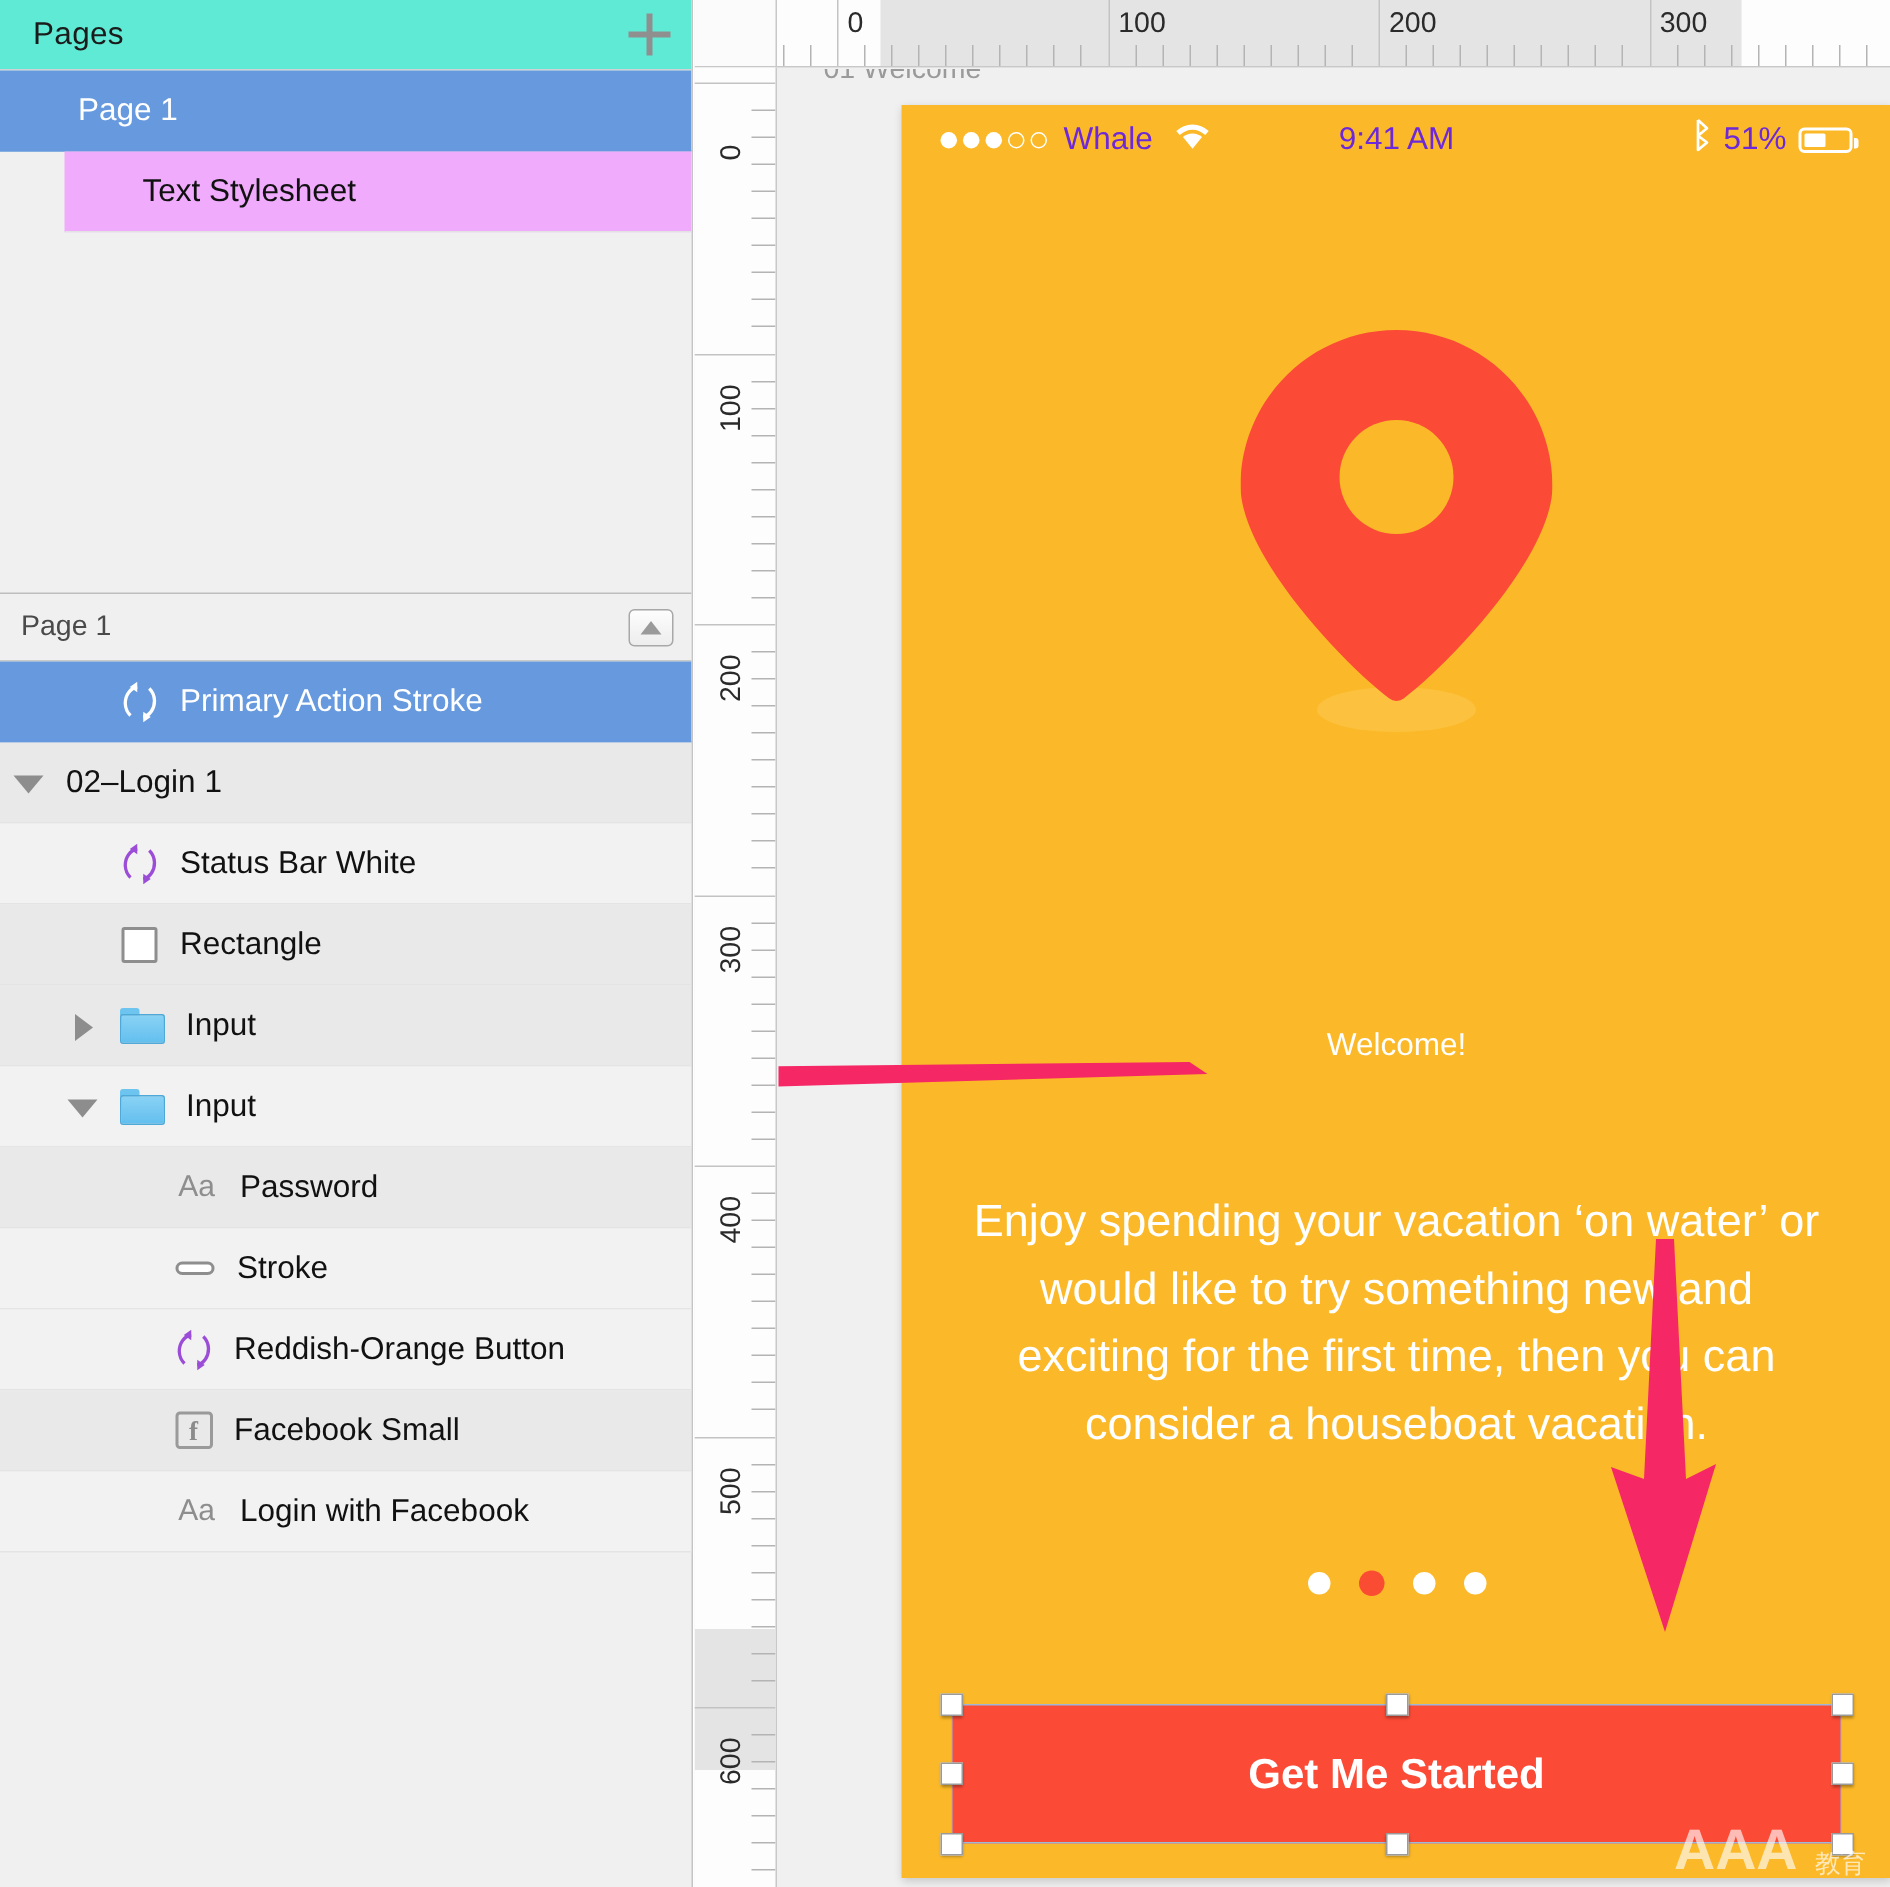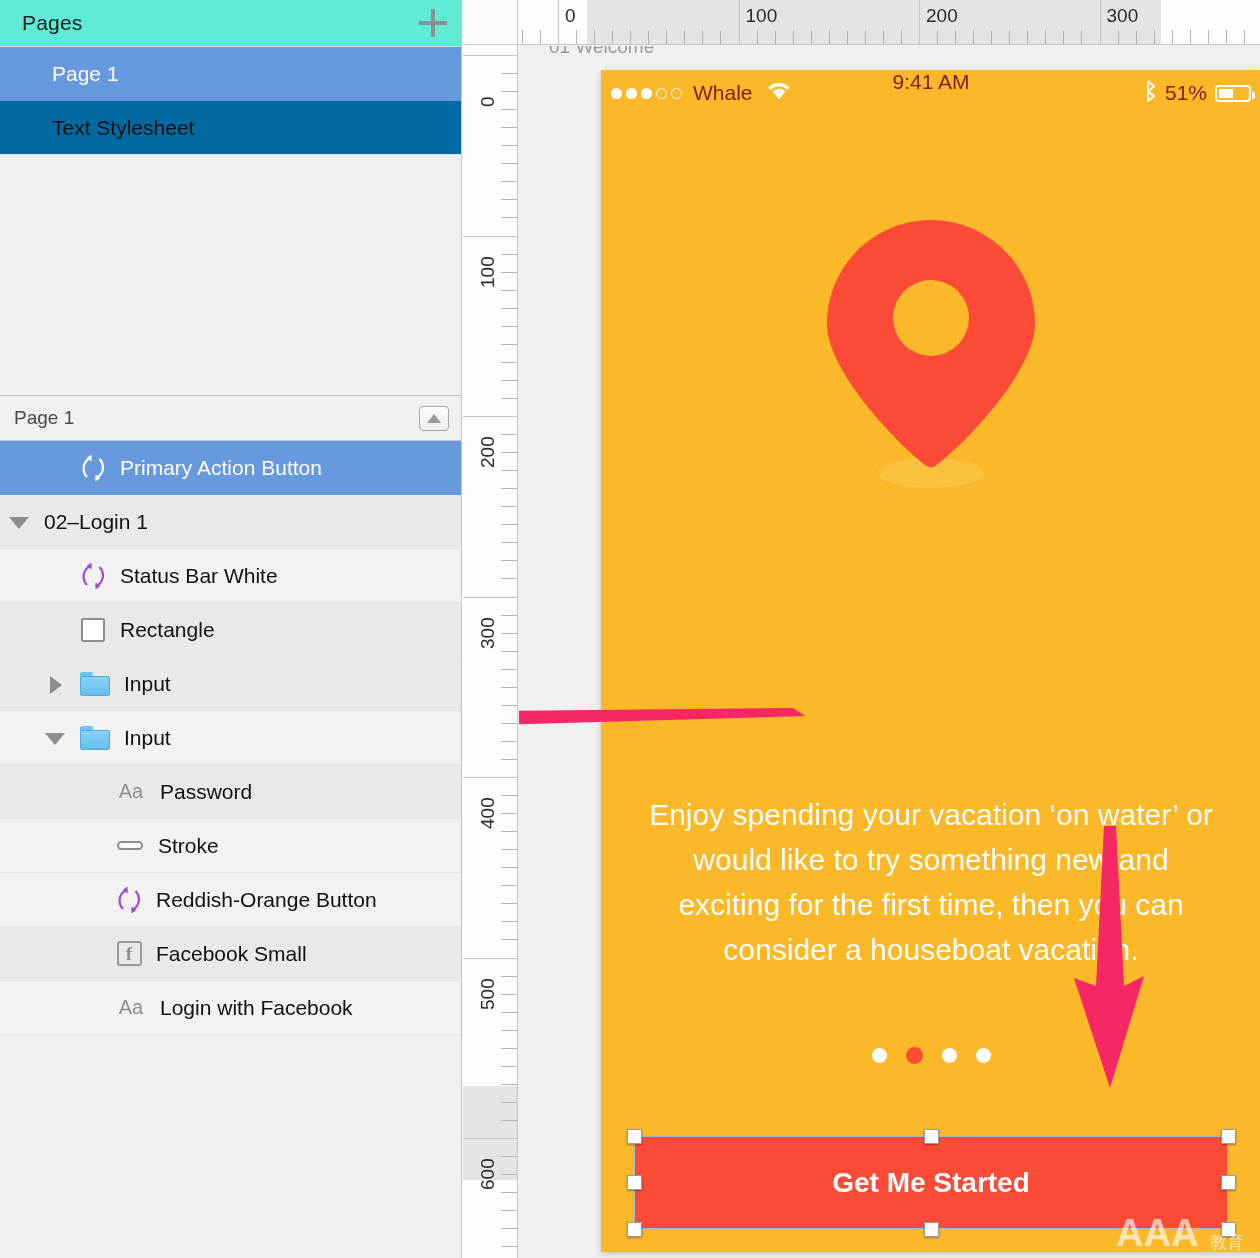--- a/index.html
+++ b/index.html
@@ -35,21 +35,21 @@
   .plus-icon::before { left:0; top:12px; width:28px; height:4px; }
   .plus-icon::after { top:0; left:12px; height:28px; width:4px; }
 
   
   .pages-list { background:#f0f0f0; }
   .page-row {
     height:54px; display:flex; align-items:center;
     padding-left:52px; font-size:21px; color:#111;
     border-bottom:1px solid #e2e2e2;
   }
-  .page-row.alt { background:#0369a1; }
+  .page-row.alt { background:#f0abfc;margin-left:43px; }
   .page-row.selected { background:#6699dd; color:#ffffff; border-bottom-color:#6699dd;}
 
   .pages-filler { background:#f0f0f0; }
 
   
   .layers-header {
     height:46px; display:flex; align-items:center; justify-content:space-between;
     padding:0 12px 0 14px;
     background:#f0f0f0;
     border-top:1px solid #bdbdbd;
@@ -172,22 +172,22 @@
   
   #artboard {
     position:absolute; left:82px; top:24px; width:660px; height:1182px;
     background:#fbb929;
     box-shadow:0 2px 6px rgba(0,0,0,0.18);
     overflow:hidden;
   }
   
   .statusbar {
     position:absolute; left:0; top:0; width:660px; height:46px;
-    display:flex; color:#7f1d1d; font-size:20px;
-    padding:0 10px;
+    display:flex; align-items:center; color:#6d28d9; font-size:20px;
+    padding:0 26px;
   }
   .sb-left { display:flex; align-items:center; gap:7px; }
   .dots-sig { display:flex; align-items:center; gap:4px; }
   .sdot { width:11px;height:11px;border-radius:50%; }
   .sdot.on { background:#ffffff; }
   .sdot.off { border:1.6px solid #ffffff; background:transparent; }
   .carrier { margin-left:4px; font-size:21px; }
   .wifi { margin-left:6px; }
   .sb-center { position:absolute; left:0; width:660px; text-align:center; font-size:21px; pointer-events:none;}
   .sb-right { margin-left:auto; display:flex; align-items:center; gap:8px; font-size:21px; }
@@ -282,21 +282,21 @@
           <span class="disclosure"></span>
           <span style="flex: 0 0 14px;"></span>
           <span class="li-icon" style="width: 26px;">
             <svg width="26" height="28" viewBox="0 0 26 28" class="ico-symbol">
               <path d="M11.5 4 A9 11 0 0 0 3.5 15 A9 11 0 0 0 7 23" fill="none" stroke="#ffffff" stroke-width="2.2"></path>
               <path d="M11.5 0.5 L11.5 7.5 L6.5 4 Z" fill="#ffffff"></path>
               <path d="M15.5 24 A9 11 0 0 0 23 13 A9 11 0 0 0 19.5 5" fill="none" stroke="#ffffff" stroke-width="2.2"></path>
               <path d="M15.5 27.5 L15.5 20.5 L20.5 24 Z" fill="#ffffff"></path>
             </svg>
           </span>
-          <span class="layer-label" style="margin-left: 14px;">Primary Action Button</span>
+          <span class="layer-label" style="margin-left: 14px;">Primary Action Stroke</span>
         </div>
         <div class="layer-row alt">
           <span style="flex: 0 0 8px;"></span>
           <span class="disclosure open"></span>
           <span style="flex: 0 0 14px;"></span>
           <span class="li-icon" style="width: 0px;"></span>
           <span class="layer-label" style="margin-left: 0px;">02–Login 1</span>
         </div>
         <div class="layer-row">
           <span style="flex: 0 0 44px;"></span>
@@ -566,20 +566,21 @@
         </div>
 
         <div class="pin-wrap">
           <div class="pin-shadow"></div>
           <svg class="pin-svg" width="208" height="248" viewBox="0 0 208 248">
             <path d="M104 0 C46.6 0 0 46.6 0 104 C0 150 68 222 99 245.5 a8 8 0 0 0 10 0 C140 222 208 150 208 104 C208 46.6 161.4 0 104 0 Z" fill="#fb4b36"></path>
             <circle cx="104" cy="98" r="38" fill="#fbb929"></circle>
           </svg>
         </div>
 
+        <div class="welcome">Welcome!</div>
         <div class="subtext">Enjoy spending your vacation ‘on water’ or would like to try something new and exciting for the first time, then you can consider a houseboat vacation.</div>
 
         <div class="pagedots" id="pagedots">
             <span class="pd"></span>
             <span class="pd active"></span>
             <span class="pd"></span>
             <span class="pd"></span>
           </div>
 
         <div class="cta">Get Me Started</div>

